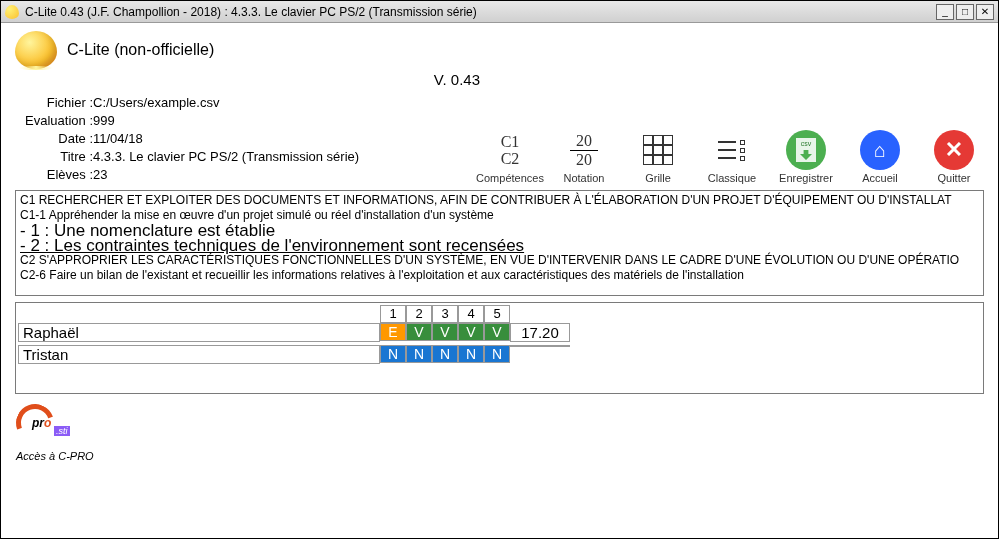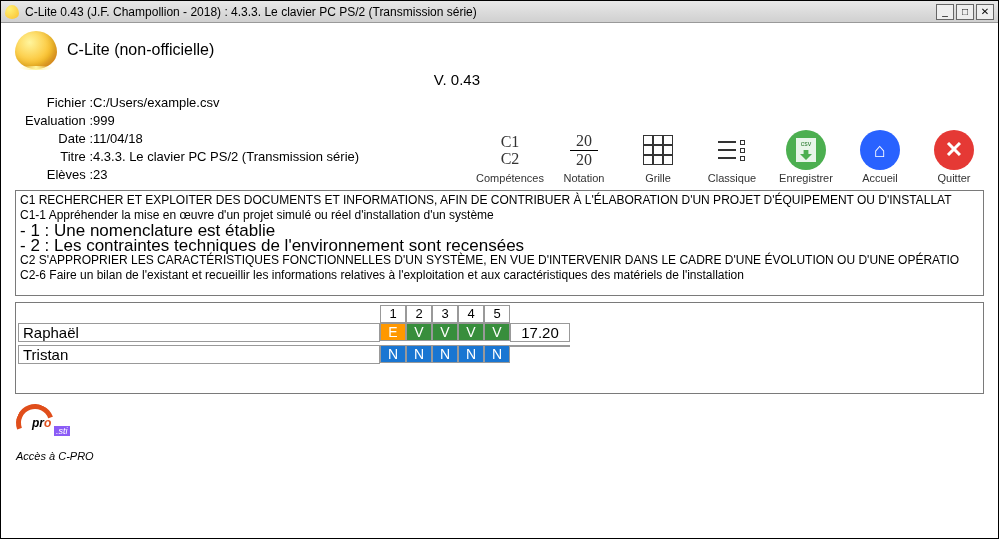--- a/index.html
+++ b/index.html
@@ -80,21 +80,21 @@
   .competence-panel{
     margin: 0 14px;
     height: 106px;
     border: 1px solid #7a7a7a;
     overflow-y: scroll;
     font-size: 12px;
     padding: 2px 4px;
     line-height: 15px;
   }
   .competence-panel .big{font-size:17px;font-weight:400;}
-  .competence-panel .big2{font-size:17px;font-weight:400;}
+  .competence-panel .big2{font-size:17px;font-weight:400;text-decoration:underline;}
   .grid-area{
     margin: 6px 14px 0 14px;
     height: 92px;
     border: 1px solid #7a7a7a;
     overflow-y: scroll;
     position: relative;
     padding: 2px;
   }
   .cols-header{display:flex;margin-left:362px;}
   .cols-header .ch{width:26px;height:18px;border:1px solid #999;text-align:center;font-size:13px;background:#fff;}

